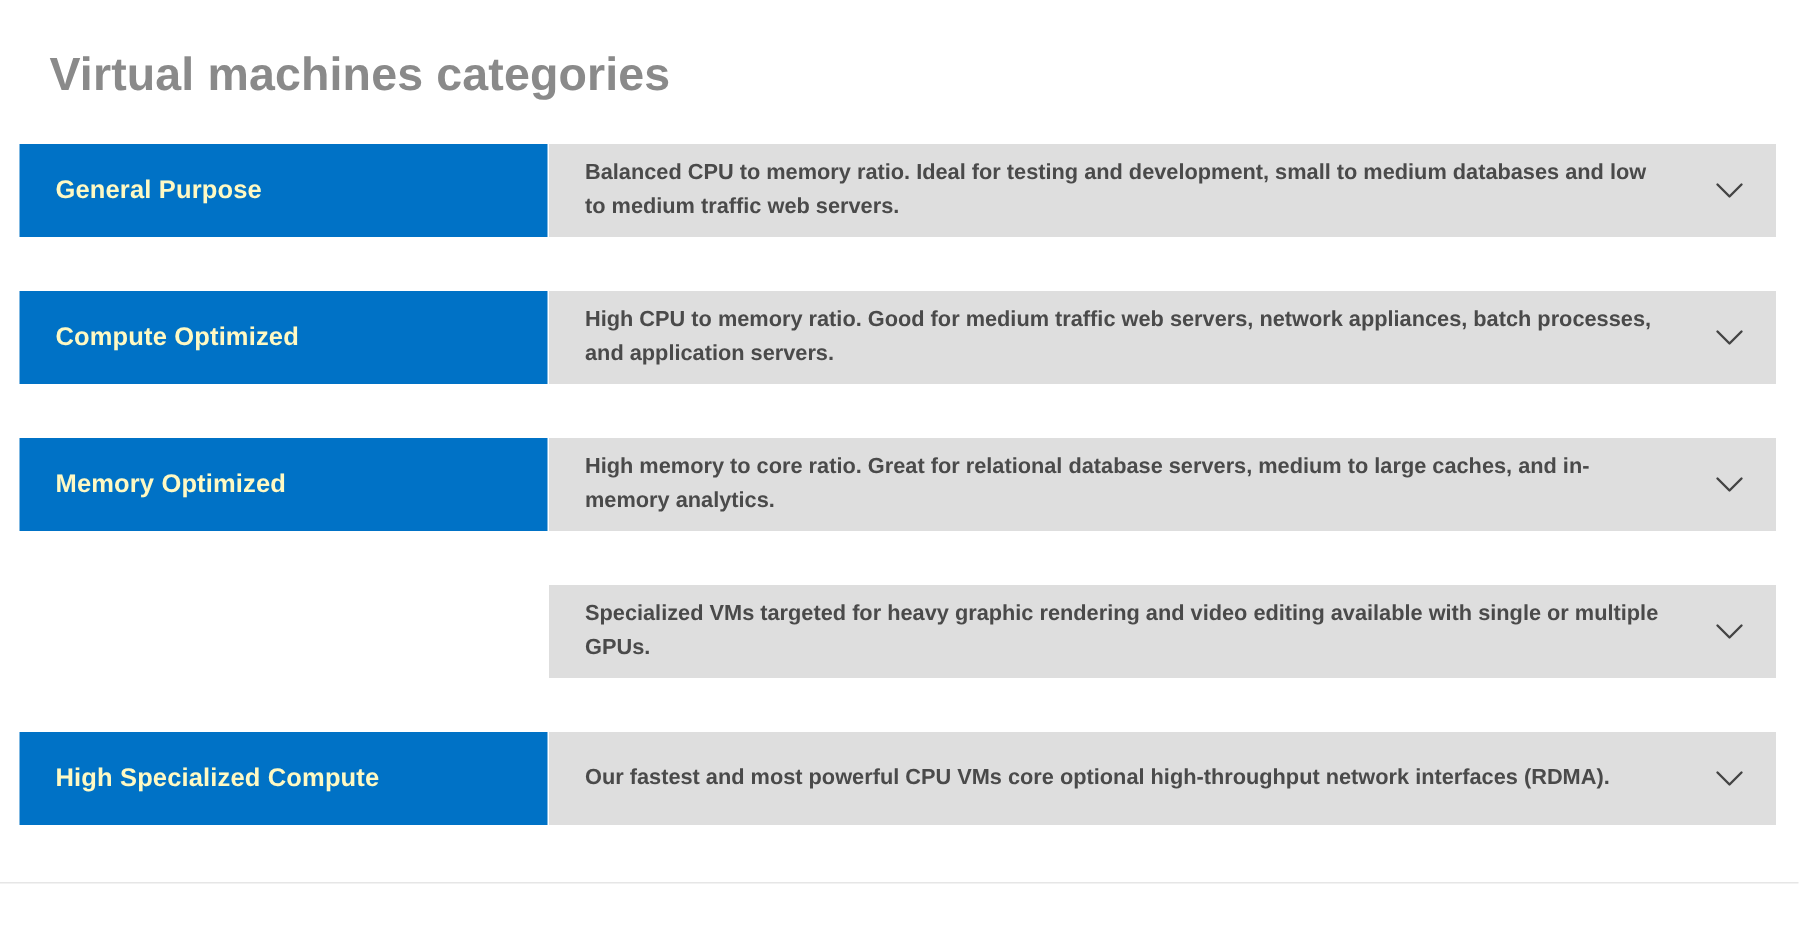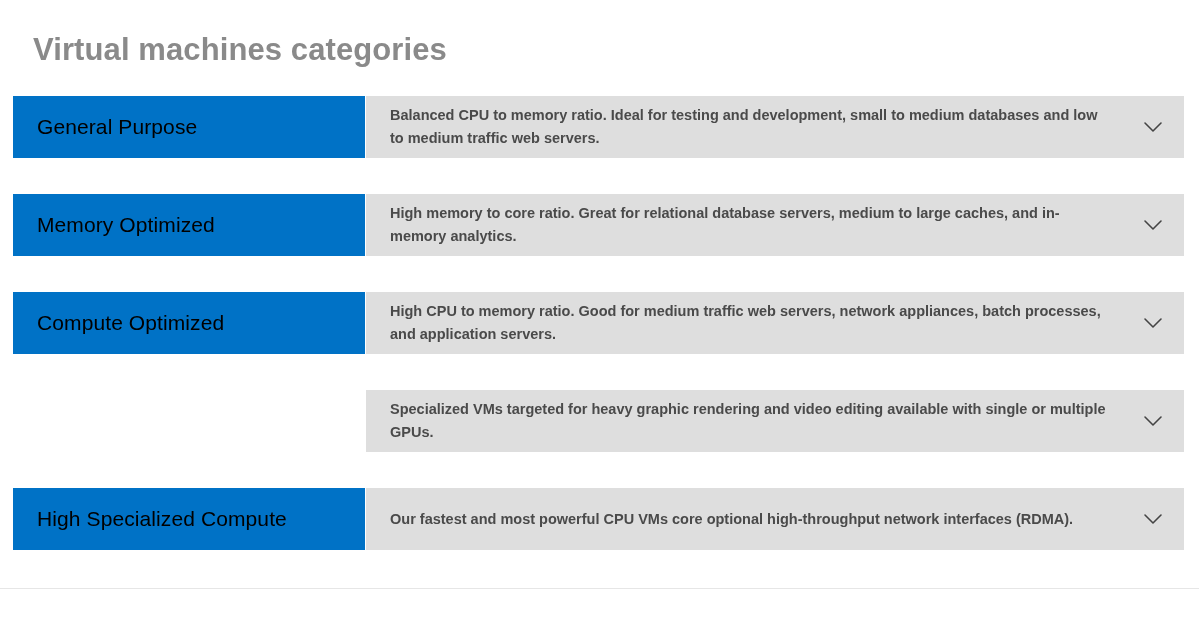--- a/index.html
+++ b/index.html
@@ -59,23 +59,23 @@
     box-sizing: border-box;
     cursor: pointer;
     overflow: hidden;
   }
 
   .acc-head-label {
     position: absolute;
     left: 24px;
     top: 50%;
     transform: translateY(-50%);
-    color: #000000;
-    font-size: 21px;
-    font-weight: 400;
+    color: #fef9c3;
+    font-size: 17px;
+    font-weight: 700;
     letter-spacing: 0.1px;
     white-space: nowrap;
     line-height: 26px;
   }
 
   .acc-body {
     position: absolute;
     left: 366px;
     top: 0;
     width: 818px;
@@ -140,47 +140,47 @@
         <div class="acc-chevron">
           <svg width="20" height="12" viewBox="0 0 20 12" aria-hidden="true">
             <polyline points="2,2 10,10 18,2" fill="none" stroke="#444444" stroke-width="1.6" stroke-linecap="round" stroke-linejoin="round"></polyline>
           </svg>
         </div>
       </div>
     </div>
 
     <div class="acc-row">
       <div class="acc-head">
+        <span class="acc-head-label">Compute Optimized</span>
+      </div>
+      <div class="acc-body">
+        <div class="acc-desc">High CPU to memory ratio. Good for medium traffic web servers, network appliances, batch processes, and application servers.</div>
+        <div class="acc-chevron">
+          <svg width="20" height="12" viewBox="0 0 20 12" aria-hidden="true">
+            <polyline points="2,2 10,10 18,2" fill="none" stroke="#444444" stroke-width="1.6" stroke-linecap="round" stroke-linejoin="round"></polyline>
+          </svg>
+        </div>
+      </div>
+    </div>
+
+    <div class="acc-row">
+      <div class="acc-head">
         <span class="acc-head-label">Memory Optimized</span>
       </div>
       <div class="acc-body">
         <div class="acc-desc">High memory to core ratio. Great for relational database servers, medium to large caches, and in-memory analytics.</div>
         <div class="acc-chevron">
           <svg width="20" height="12" viewBox="0 0 20 12" aria-hidden="true">
             <polyline points="2,2 10,10 18,2" fill="none" stroke="#444444" stroke-width="1.6" stroke-linecap="round" stroke-linejoin="round"></polyline>
           </svg>
         </div>
       </div>
     </div>
 
     <div class="acc-row">
-      <div class="acc-head">
-        <span class="acc-head-label">Compute Optimized</span>
-      </div>
-      <div class="acc-body">
-        <div class="acc-desc">High CPU to memory ratio. Good for medium traffic web servers, network appliances, batch processes, and application servers.</div>
-        <div class="acc-chevron">
-          <svg width="20" height="12" viewBox="0 0 20 12" aria-hidden="true">
-            <polyline points="2,2 10,10 18,2" fill="none" stroke="#444444" stroke-width="1.6" stroke-linecap="round" stroke-linejoin="round"></polyline>
-          </svg>
-        </div>
-      </div>
-    </div>
-
-    <div class="acc-row">
       <div class="acc-body">
         <div class="acc-desc">Specialized VMs targeted for heavy graphic rendering and video editing available with single or multiple GPUs.</div>
         <div class="acc-chevron">
           <svg width="20" height="12" viewBox="0 0 20 12" aria-hidden="true">
             <polyline points="2,2 10,10 18,2" fill="none" stroke="#444444" stroke-width="1.6" stroke-linecap="round" stroke-linejoin="round"></polyline>
           </svg>
         </div>
       </div>
     </div>
 

